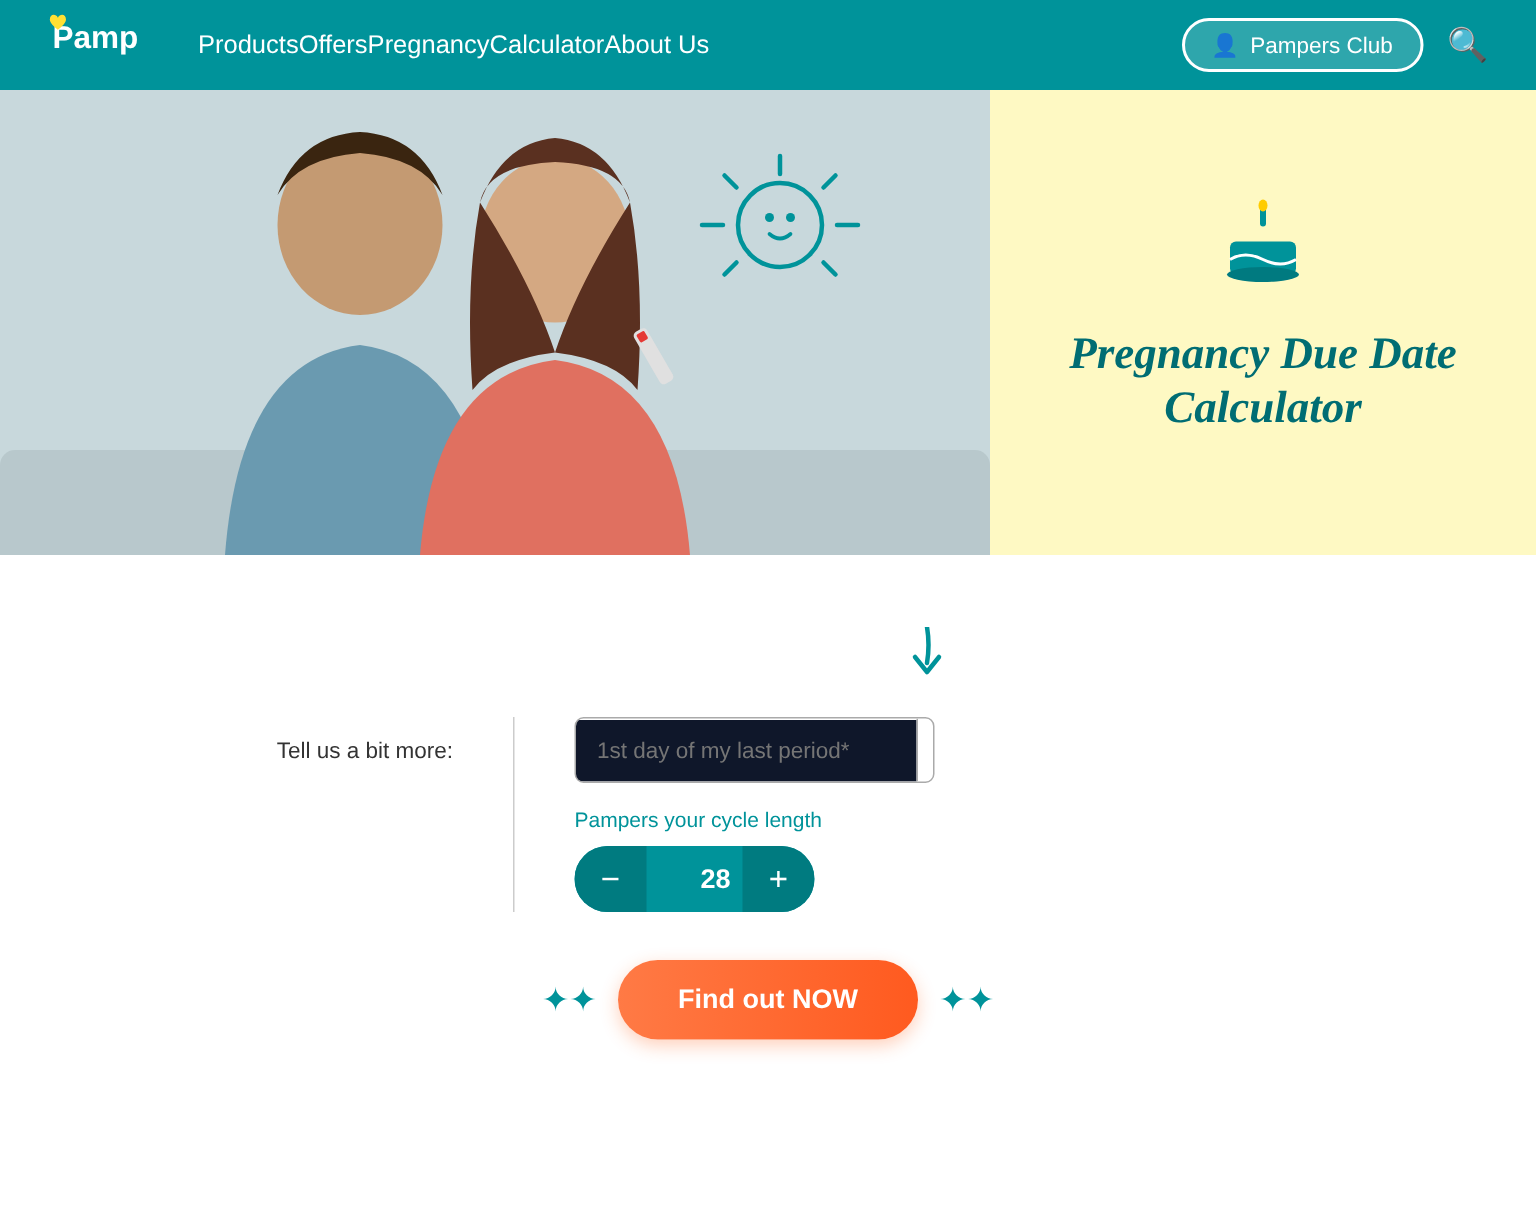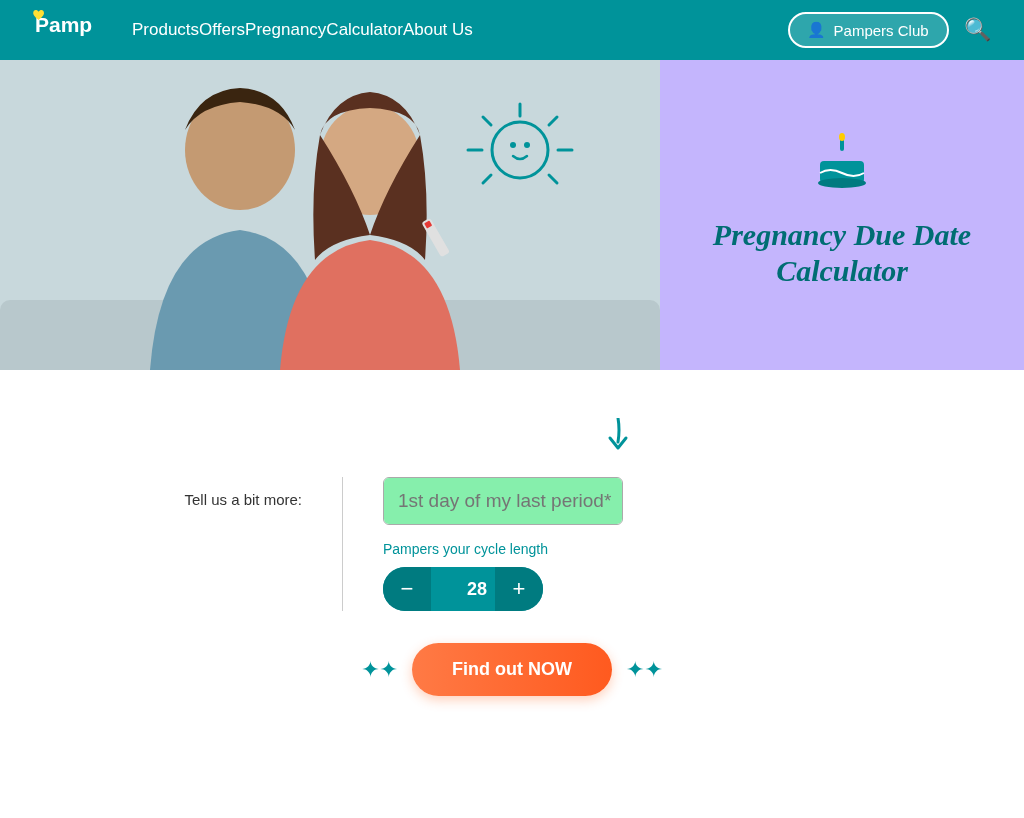--- a/index.html
+++ b/index.html
@@ -69,21 +69,21 @@
       overflow: hidden;
     }
 
     .hero-right {
       flex: 1;
       display: flex;
       flex-direction: column;
       align-items: center;
       justify-content: center;
       padding: 16px 32px;
-      background: #c4b5fd;
+      background: #fef9c3;
     }
     .cake-icon {
       font-size: 52px;
       margin-bottom: 12px;
     }
     .hero-title {
       font-family: Georgia, serif;
       font-size: 30px;
       color: #006d73;
       text-align: center;
@@ -170,23 +170,23 @@
       border-radius: 6px;
       overflow: hidden;
       width: 240px;
       margin-bottom: 16px;
     }
     .date-input {
       flex: 1;
       border: none;
       outline: none;
       padding: 12px 14px;
-      font-size: 19px;
+      font-size: 15px;
       color: #666;
-      background: #86efac;
+      background: #0f172a;
     }
     .calendar-icon-btn {
       background: none;
       border: none;
       border-left: 1.5px solid #aaa;
       padding: 10px 10px;
       cursor: pointer;
       color: #00939a;
       font-size: 18px;
     }

